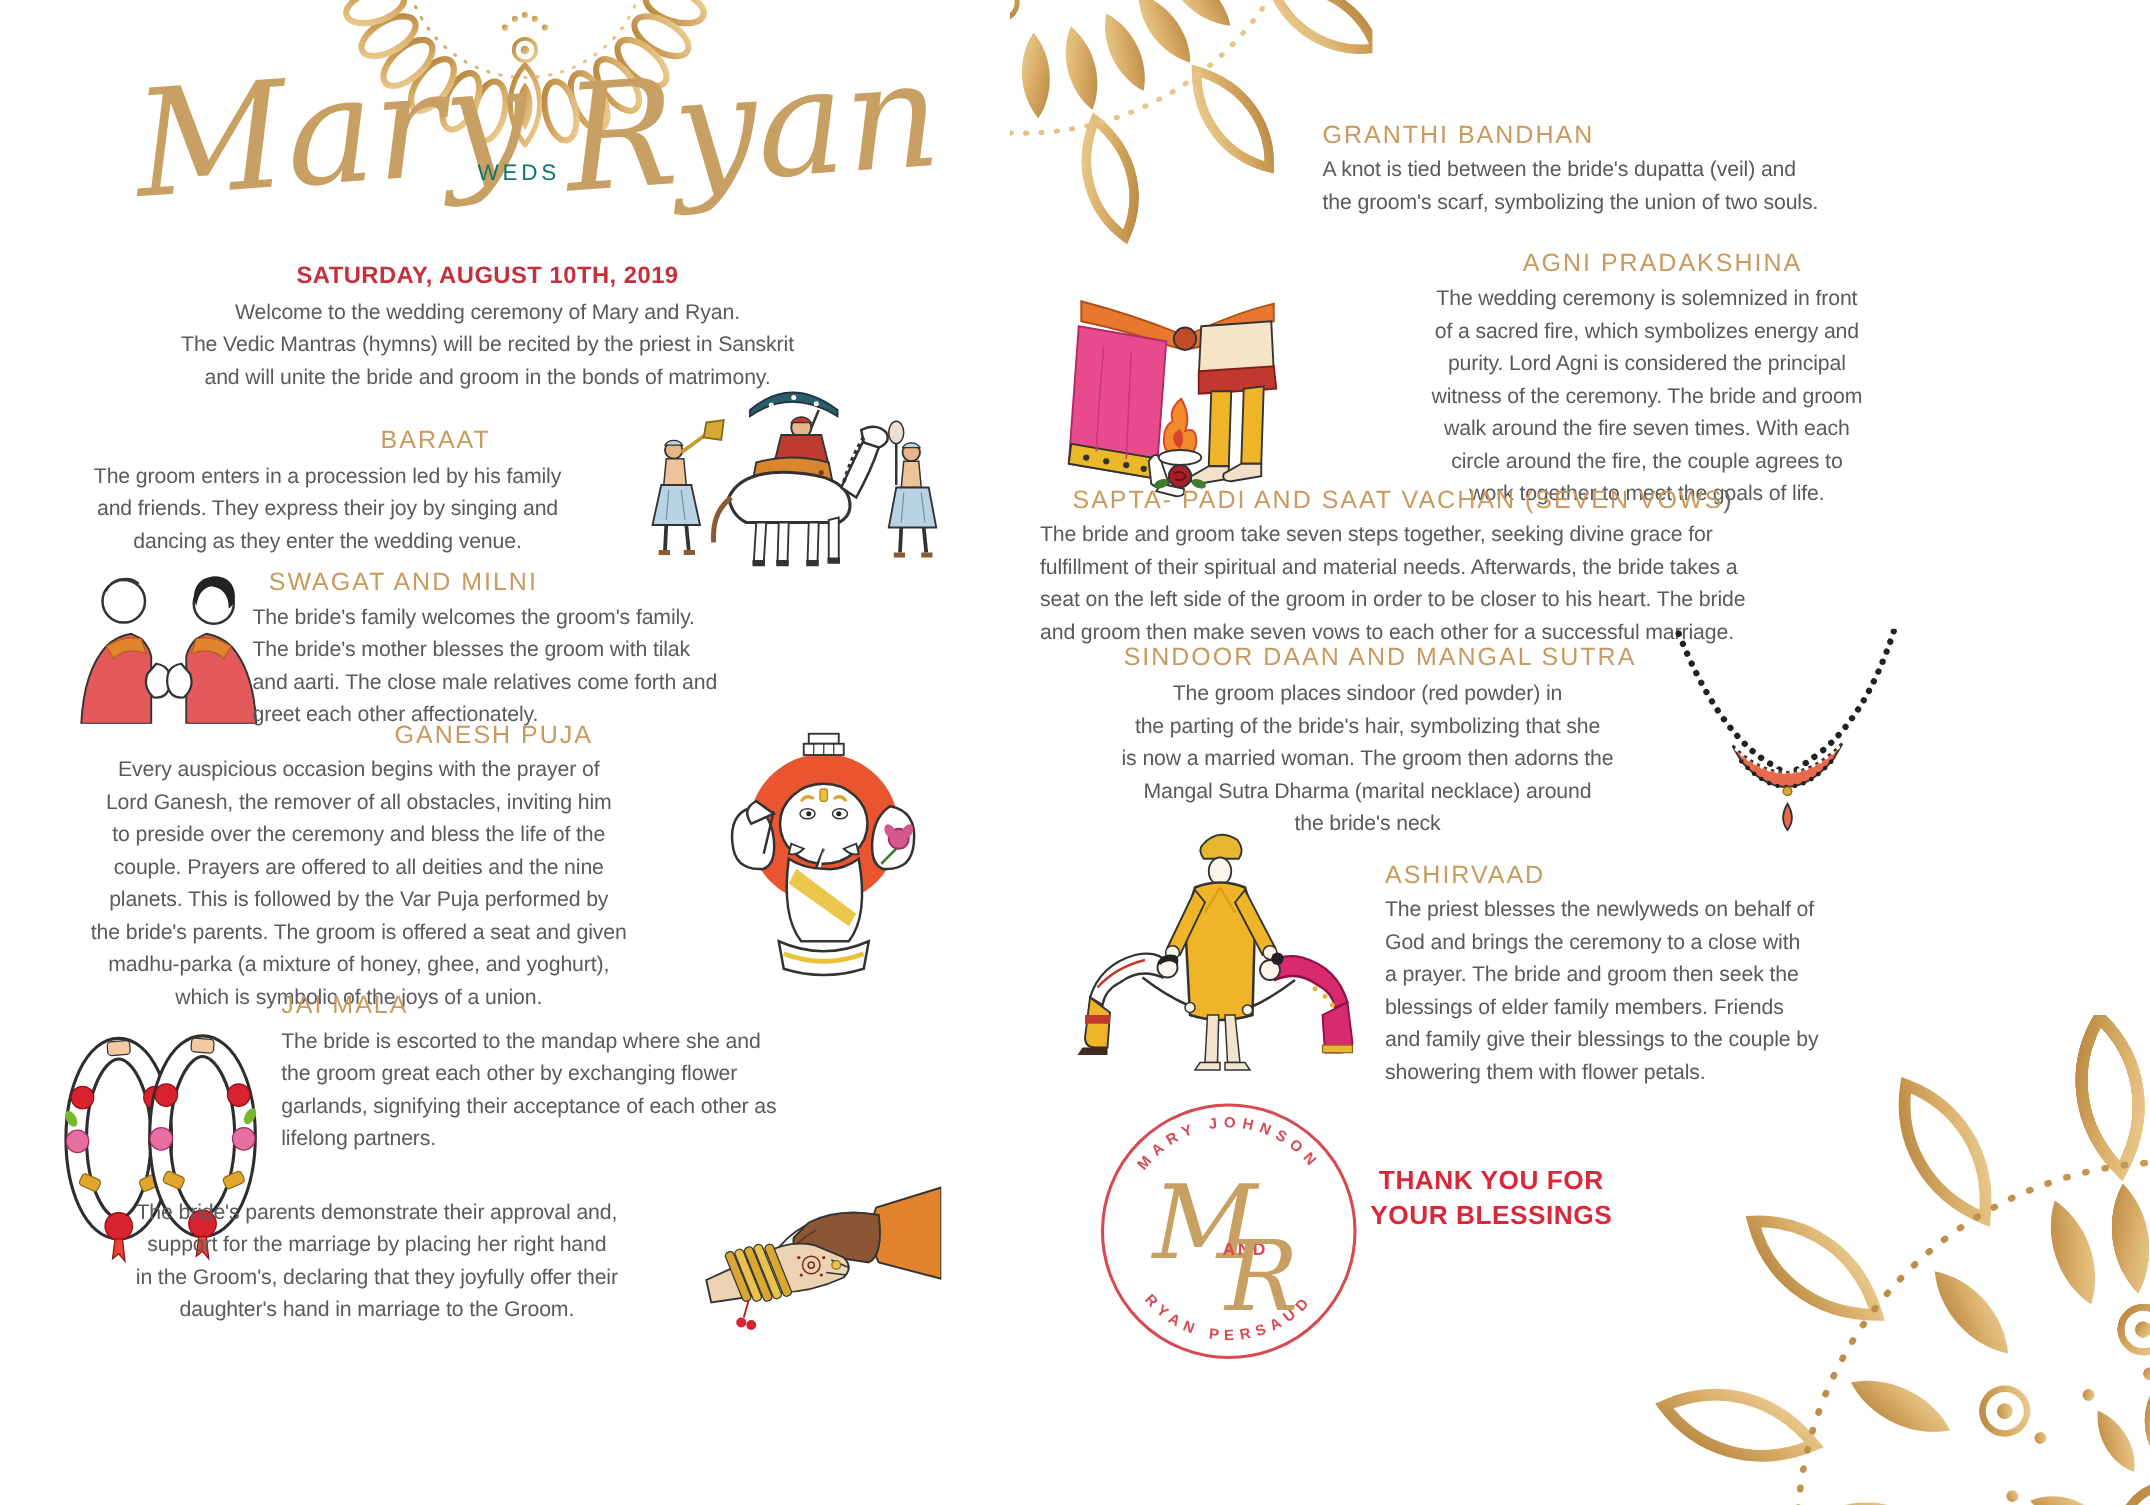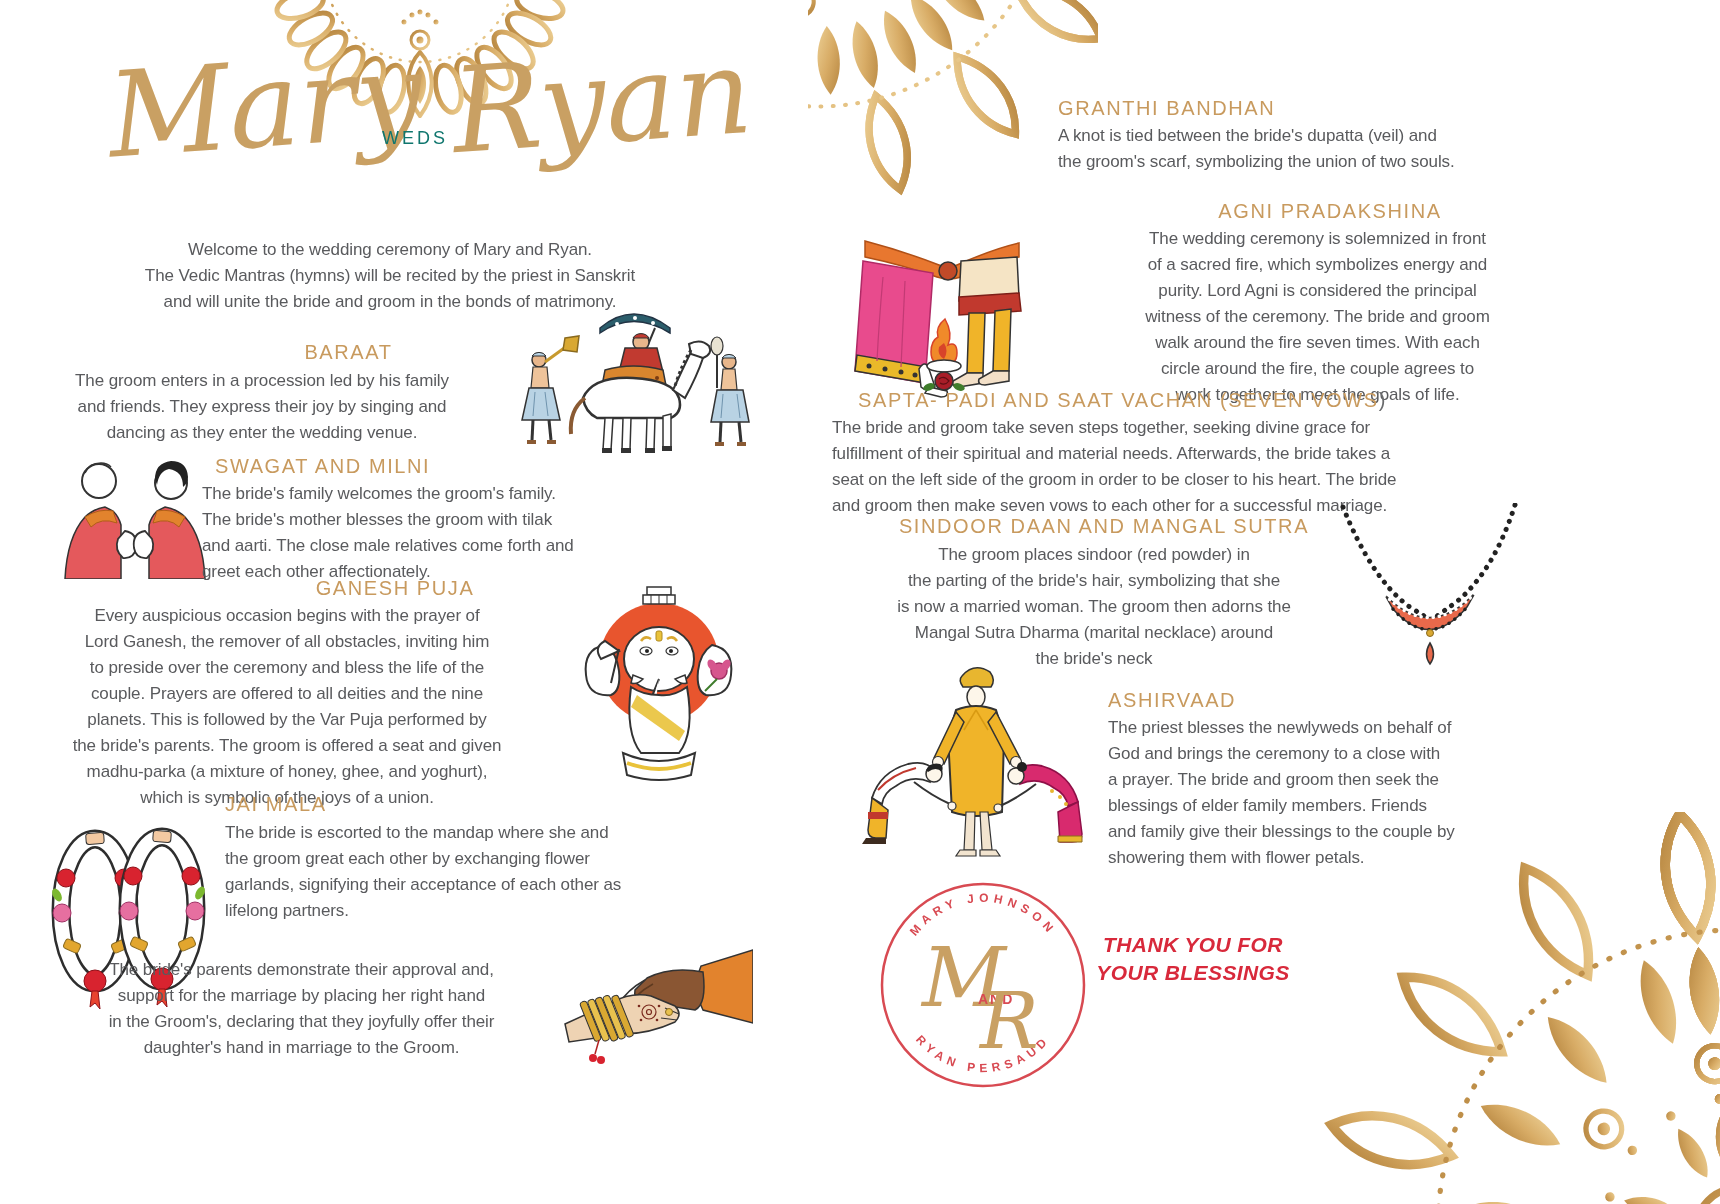--- a/index.html
+++ b/index.html
@@ -7,21 +7,21 @@
           font-family:"Liberation Sans",sans-serif;color:#595a5d;}
   .abs{position:absolute;}
   .h{color:#c89a5e;font-size:20px;letter-spacing:1.6px;white-space:pre-line;}
   .h .suffix{color:#6a6b6d;}
   .b{font-size:17px;line-height:26px;letter-spacing:-0.1px;color:#595a5d;white-space:pre-line;}
   .ta-r{text-align:center;}
   .ta-c{text-align:center;}
   .script{font-family:"DejaVu Serif",serif;font-style:italic;color:#c9a063;line-height:1;}
   .weds{font-size:18px;letter-spacing:3px;color:#0f766e;text-align:right;}
   .date{font-size:19px;font-weight:bold;color:#c5303c;letter-spacing:0.4px;}
-  .thanks{font-size:21px;line-height:28px;font-weight:bold;color:#d8293b;letter-spacing:0.4px;white-space:pre-line;font-style:italic;}
+  .thanks{font-size:21px;line-height:28px;font-weight:bold;color:#d8293b;letter-spacing:0.4px;white-space:pre-line;}
   svg{display:block;}
   .clip{overflow:hidden;}
 </style>
 </head>
 <body>
 
 <div class="canvas">
 
   <svg width="0" height="0" style="position:absolute" aria-hidden="true">
     <defs>
@@ -177,20 +177,21 @@
       <circle cx="192" cy="12" r="2.5" fill="url(#goldgrad)"></circle>
         <circle cx="200" cy="15" r="2.5" fill="url(#goldgrad)"></circle>
       <circle cx="208" cy="22" r="2.5" fill="url(#goldgrad)"></circle>
     </svg>
   </div>
 
   <div class="abs script" style="left:108px;top:46px;font-size:118px;transform:rotate(-4deg)">Mary</div>
   <div class="abs weds" style="left:382px;top:128px">WEDS</div>
   <div class="abs script" style="left:452px;top:42px;font-size:118px;transform:rotate(-4deg)">Ryan</div>
 
+  <div class="abs date ta-c" style="left:90px;top:210px;width:600px">SATURDAY, AUGUST 10TH, 2019</div>
   <div class="abs b ta-c" style="left:60px;top:237px;width:660px">Welcome to the wedding ceremony of Mary and Ryan.
 The Vedic Mantras (hymns) will be recited by the priest in Sanskrit
 and will unite the bride and groom in the bonds of matrimony.</div>
 
   <div class="abs h ta-r" style="left:200px;top:341px;width:297px">BARAAT</div>
   <div class="abs b ta-r" style="left:27px;top:368px;width:470px">The groom enters in a procession led by his family
 and friends. They express their joy by singing and
 dancing as they enter the wedding venue.</div>
   <div class="abs" style="left:505px;top:300px">
     <svg width="255" height="160" viewBox="0 0 255 160">

